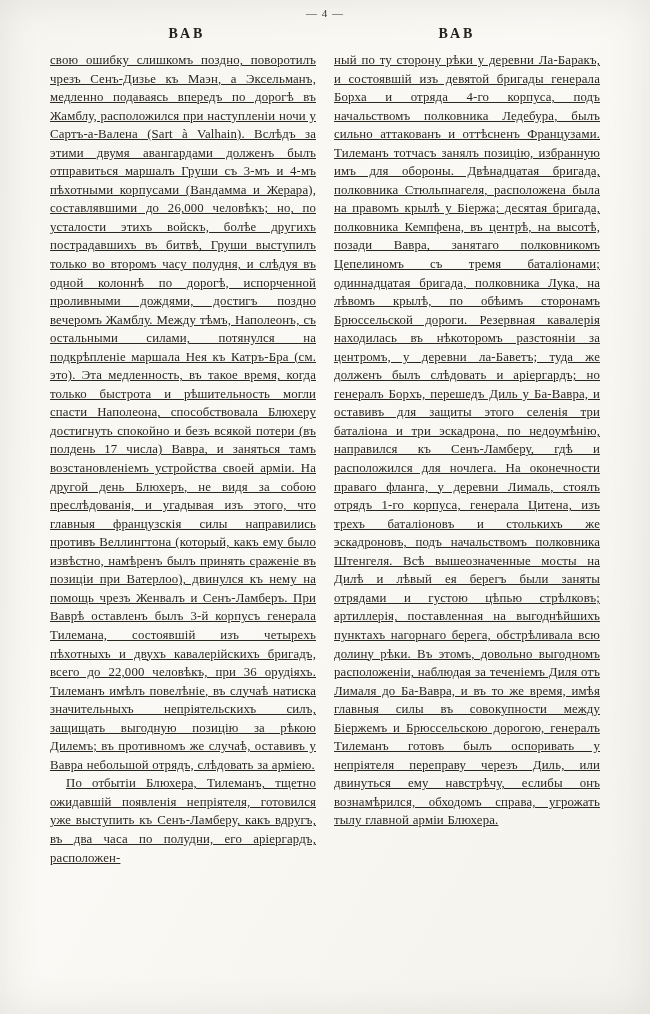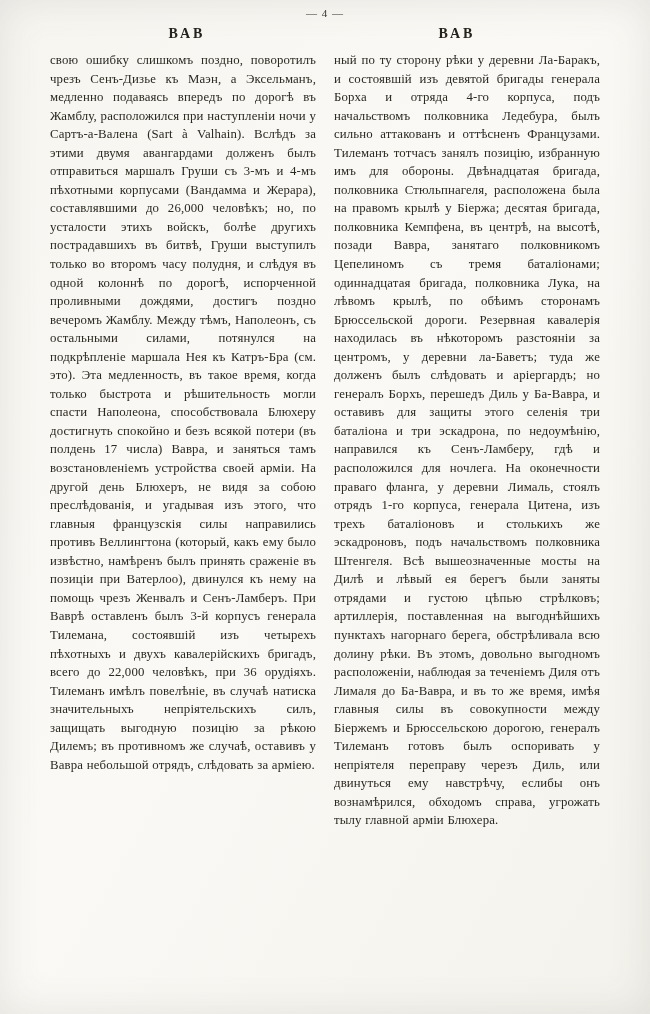--- a/index.html
+++ b/index.html
@@ -43,37 +43,38 @@
     flex: 1;
     min-width: 0;
     font-size: 12.8px;
     line-height: 18.55px;
     text-align: justify;
     letter-spacing: 0.15px;
     word-spacing: 0.3px;
     hyphens: auto;
     color: #2b2820;
   }
-  .col p { margin: 0; text-indent: 16px; }
+  .col p { margin: 0; text-indent: 16px; text-decoration: underline; }
   .col p.cont { text-indent: 0; }
 </style>
 </head>
 <body>
 
 <div class="page">
 
   <div class="page-num">— 4 —</div>
 
   <div class="running-heads">
     <div class="rh">ВАВ</div>
     <div class="rh">ВАВ</div>
   </div>
 
   <div class="columns">
     <div class="col">
       <p class="cont">свою ошибку слишкомъ поздно, поворотилъ чрезъ Сенъ-Дизье къ Маэн, а Эксельманъ, медленно подаваясь впередъ по дорогѣ въ Жамблу, расположился при наступленіи ночи у Сартъ-а-Валена (Sart à Valhain). Вслѣдъ за этими двумя авангардами долженъ былъ отправиться маршалъ Груши съ 3-мъ и 4-мъ пѣхотными корпусами (Вандамма и Жерара), составлявшими до 26,000 человѣкъ; но, по усталости этихъ войскъ, болѣе другихъ пострадавшихъ въ битвѣ, Груши выступилъ только во второмъ часу полудня, и слѣдуя въ одной колоннѣ по дорогѣ, испорченной проливными дождями, достигъ поздно вечеромъ Жамблу. Между тѣмъ, Наполеонъ, съ остальными силами, потянулся на подкрѣпленіе маршала Нея къ Катръ-Бра (см. это). Эта медленность, въ такое время, когда только быстрота и рѣшительность могли спасти Наполеона, способствовала Блюхеру достигнуть спокойно и безъ всякой потери (въ полдень 17 числа) Вавра, и заняться тамъ возстановленіемъ устройства своей арміи. На другой день Блюхеръ, не видя за собою преслѣдованія, и угадывая изъ этого, что главныя французскія силы направились противъ Веллингтона (который, какъ ему было извѣстно, намѣренъ былъ принять сраженіе въ позиціи при Ватерлоо), двинулся къ нему на помощь чрезъ Женвалъ и Сенъ-Ламберъ. При Ваврѣ оставленъ былъ 3-й корпусъ генерала Тилемана, состоявшій изъ четырехъ пѣхотныхъ и двухъ кавалерійскихъ бригадъ, всего до 22,000 человѣкъ, при 36 орудіяхъ. Тилеманъ имѣлъ повелѣніе, въ случаѣ натиска значительныхъ непріятельскихъ силъ, защищать выгодную позицію за рѣкою Дилемъ; въ противномъ же случаѣ, оставивъ у Вавра небольшой отрядъ, слѣдовать за арміею.</p>
+      <p>По отбытіи Блюхера, Тилеманъ, тщетно ожидавшій появленія непріятеля, готовился уже выступить къ Сенъ-Ламберу, какъ вдругъ, въ два часа по полудни, его аріергардъ, расположен-</p>
     </div>
     <div class="col">
       <p class="cont">ный по ту сторону рѣки у деревни Ла-Баракъ, и состоявшій изъ девятой бригады генерала Борха и отряда 4-го корпуса, подъ начальствомъ полковника Ледебура, былъ сильно аттакованъ и оттѣсненъ Французами. Тилеманъ тотчасъ занялъ позицію, избранную имъ для обороны. Двѣнадцатая бригада, полковника Стюльпнагеля, расположена была на правомъ крылѣ у Біержа; десятая бригада, полковника Кемпфена, въ центрѣ, на высотѣ, позади Вавра, занятаго полковникомъ Цепелиномъ съ тремя баталіонами; одиннадцатая бригада, полковника Лука, на лѣвомъ крылѣ, по обѣимъ сторонамъ Брюссельской дороги. Резервная кавалерія находилась въ нѣкоторомъ разстояніи за центромъ, у деревни ла-Баветъ; туда же долженъ былъ слѣдовать и аріергардъ; но генералъ Борхъ, перешедъ Диль у Ба-Вавра, и оставивъ для защиты этого селенія три баталіона и три эскадрона, по недоумѣнію, направился къ Сенъ-Ламберу, гдѣ и расположился для ночлега. На оконечности праваго фланга, у деревни Лималь, стоялъ отрядъ 1-го корпуса, генерала Цитена, изъ трехъ баталіоновъ и столькихъ же эскадроновъ, подъ начальствомъ полковника Штенгеля. Всѣ вышеозначенные мосты на Дилѣ и лѣвый ея берегъ были заняты отрядами и густою цѣпью стрѣлковъ; артиллерія, поставленная на выгоднѣйшихъ пунктахъ нагорнаго берега, обстрѣливала всю долину рѣки. Въ этомъ, довольно выгодномъ расположеніи, наблюдая за теченіемъ Диля отъ Лималя до Ба-Вавра, и въ то же время, имѣя главныя силы въ совокупности между Біержемъ и Брюссельскою дорогою, генералъ Тилеманъ готовъ былъ оспоривать у непріятеля переправу черезъ Диль, или двинуться ему навстрѣчу, еслибы онъ вознамѣрился, обходомъ справа, угрожать тылу главной арміи Блюхера.</p>
     </div>
   </div>
 
 </div>
 
 </body></html>

